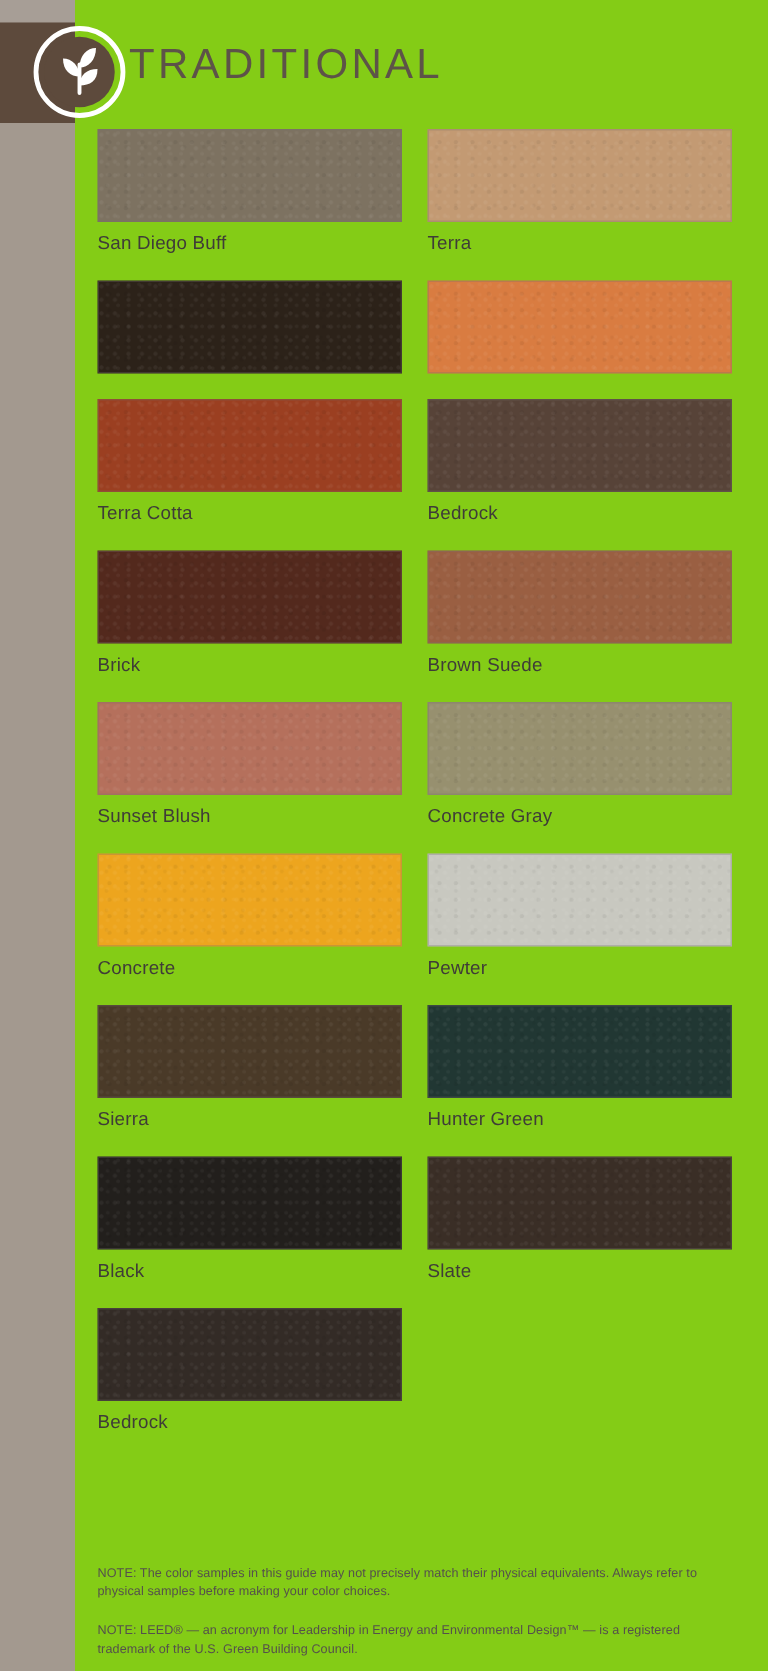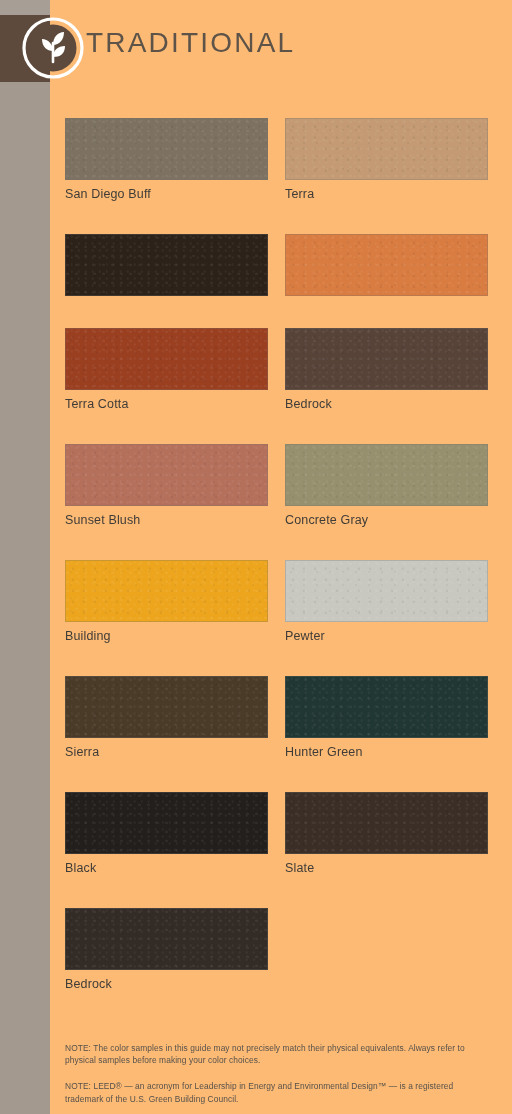--- a/index.html
+++ b/index.html
@@ -42,21 +42,21 @@
     background: #5d4a3c;
   }
 
   
   .panel {
     position: absolute;
     left: 50px;
     top: 0;
     width: 462px;
     height: 1114px;
-    background: #fdba74;
+    background: #84cc16;
   }
 
   
   .header {
     position: absolute;
     left: 0;
     top: 0;
     width: 462px;
     height: 82px;
   }
@@ -84,21 +84,20 @@
   .swatch-grid {
     position: absolute;
     left: 15px;
     top: 86px;
     width: 437px;
   }
   .swatch-row {
     display: flex;
     gap: 17px;
     margin-bottom: 17px;
-    margin-top: 32px;
   }
   .swatch-cell {
     width: 203px;
   }
   .swatch-cell.empty .swatch-chip,
   .swatch-cell.empty .swatch-label { visibility: hidden; }
 
   .swatch-chip {
     width: 203px;
     height: 62px;
@@ -190,32 +189,42 @@
           <div class="swatch-chip" style="background: rgb(155, 63, 33);"></div>
           <div class="swatch-label">Terra Cotta</div>
         </div>
         <div class="swatch-cell">
           <div class="swatch-chip" style="background: rgb(87, 67, 56);"></div>
           <div class="swatch-label">Bedrock</div>
         </div>
       </div>
       <div class="swatch-row">
         <div class="swatch-cell">
+          <div class="swatch-chip" style="background: rgb(83, 41, 29);"></div>
+          <div class="swatch-label">Brick</div>
+        </div>
+        <div class="swatch-cell">
+          <div class="swatch-chip" style="background: rgb(154, 95, 66);"></div>
+          <div class="swatch-label">Brown Suede</div>
+        </div>
+      </div>
+      <div class="swatch-row">
+        <div class="swatch-cell">
           <div class="swatch-chip" style="background: rgb(181, 112, 92);"></div>
           <div class="swatch-label">Sunset Blush</div>
         </div>
         <div class="swatch-cell">
           <div class="swatch-chip" style="background: rgb(151, 144, 111);"></div>
           <div class="swatch-label">Concrete Gray</div>
         </div>
       </div>
       <div class="swatch-row">
         <div class="swatch-cell">
           <div class="swatch-chip" style="background: rgb(237, 165, 30);"></div>
-          <div class="swatch-label">Building</div>
+          <div class="swatch-label">Concrete</div>
         </div>
         <div class="swatch-cell">
           <div class="swatch-chip" style="background: rgb(200, 200, 192);"></div>
           <div class="swatch-label">Pewter</div>
         </div>
       </div>
       <div class="swatch-row">
         <div class="swatch-cell">
           <div class="swatch-chip" style="background: rgb(74, 58, 40);"></div>
           <div class="swatch-label">Sierra</div>

